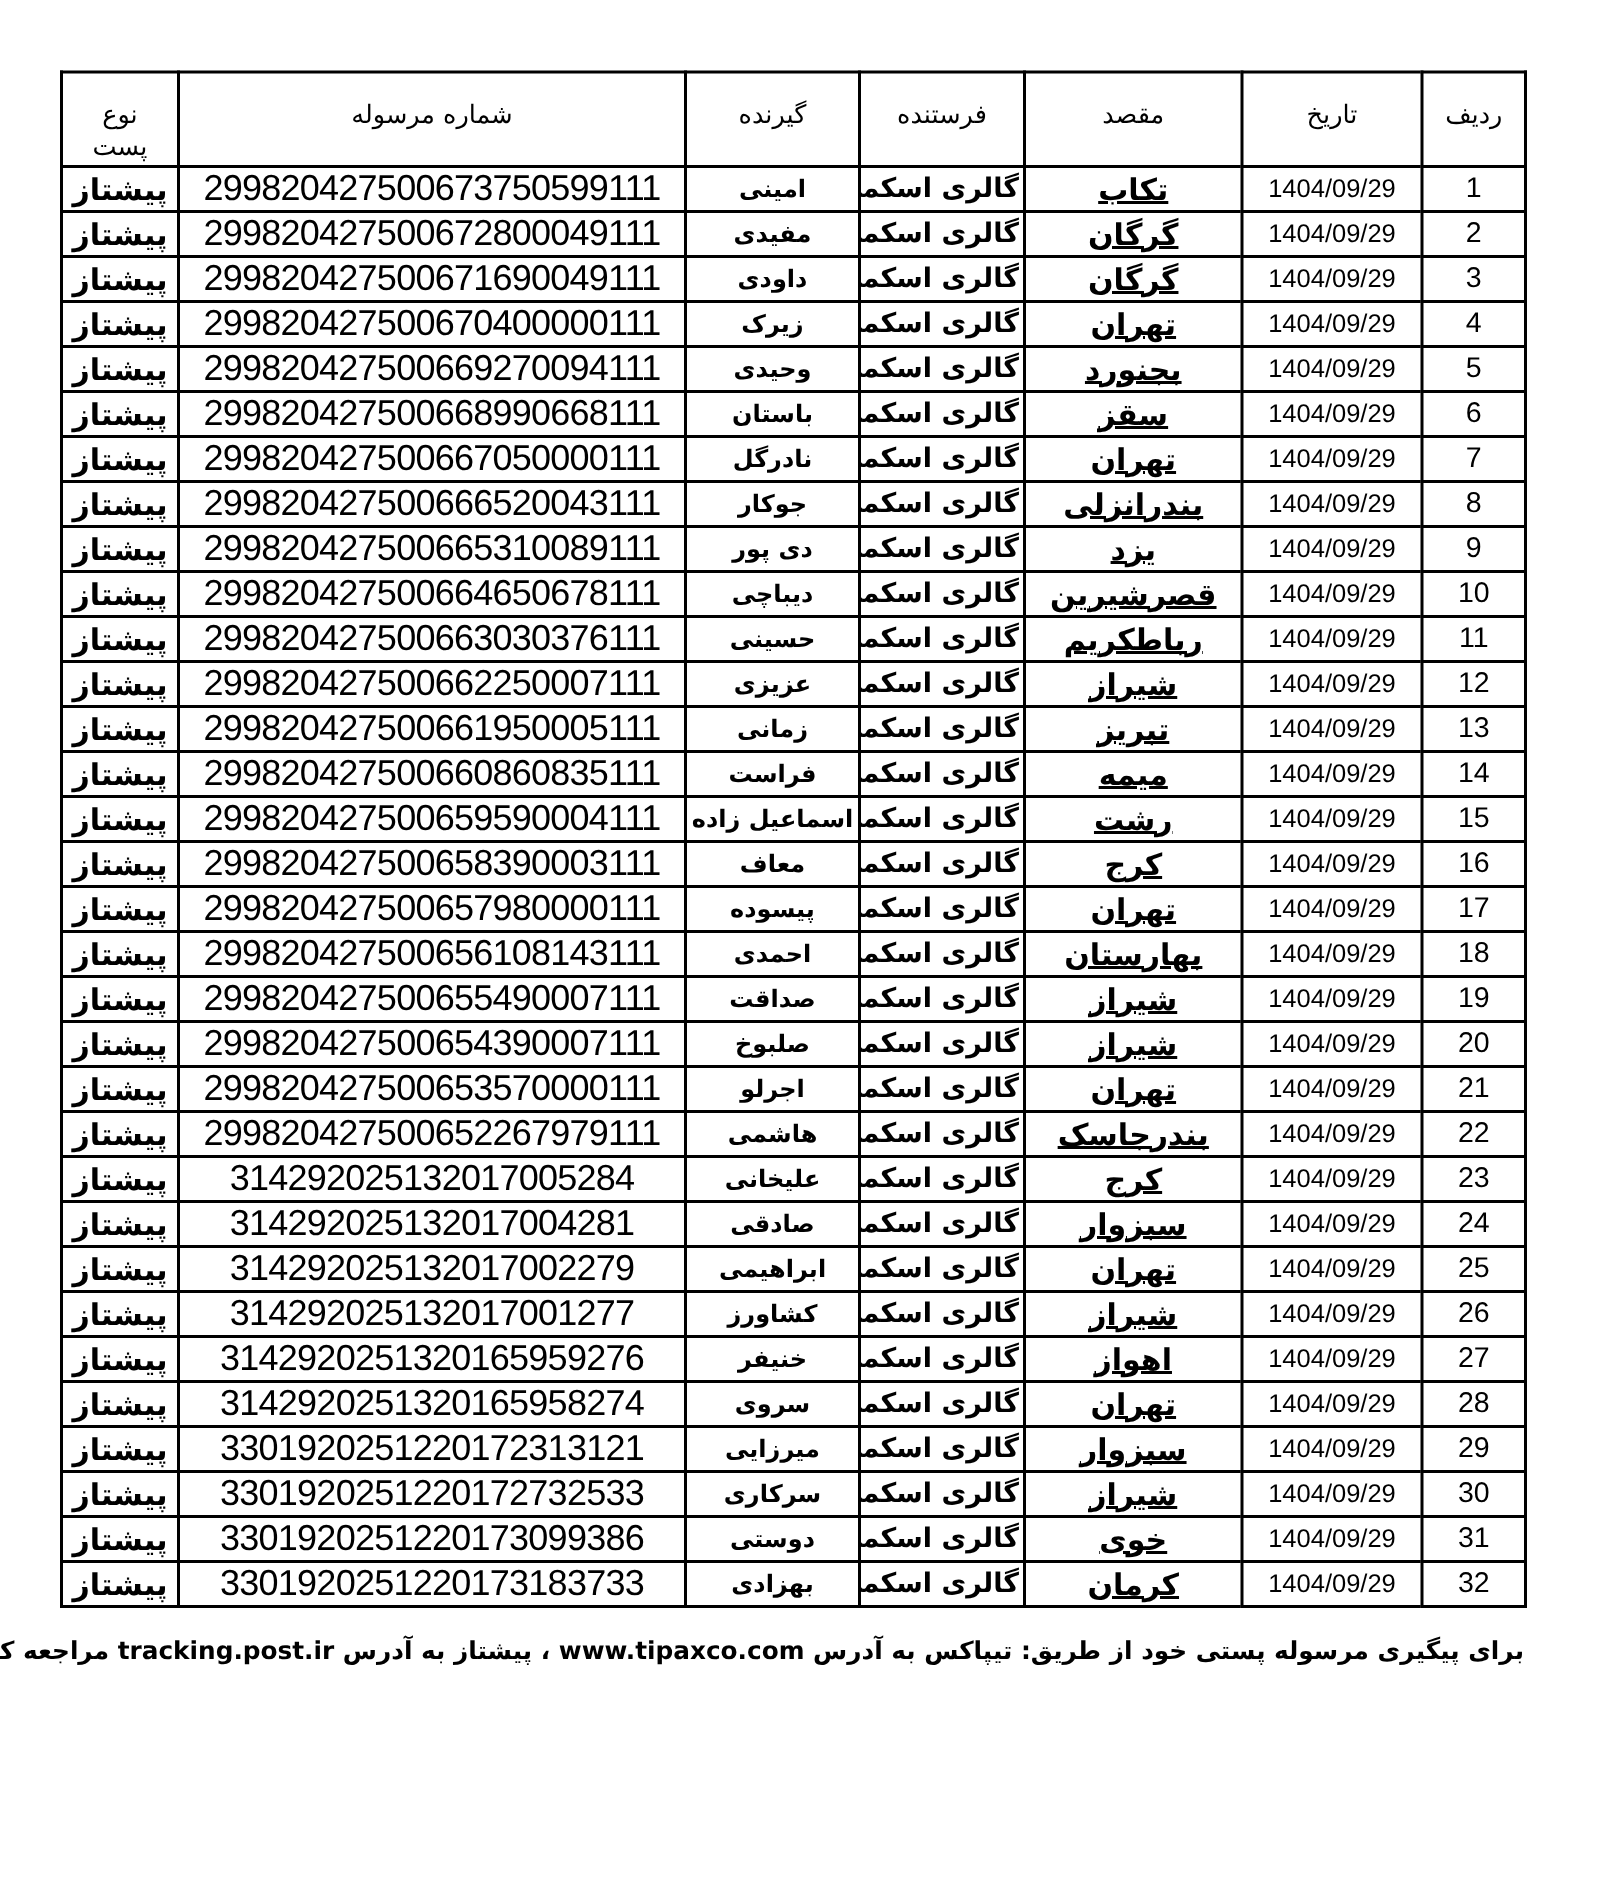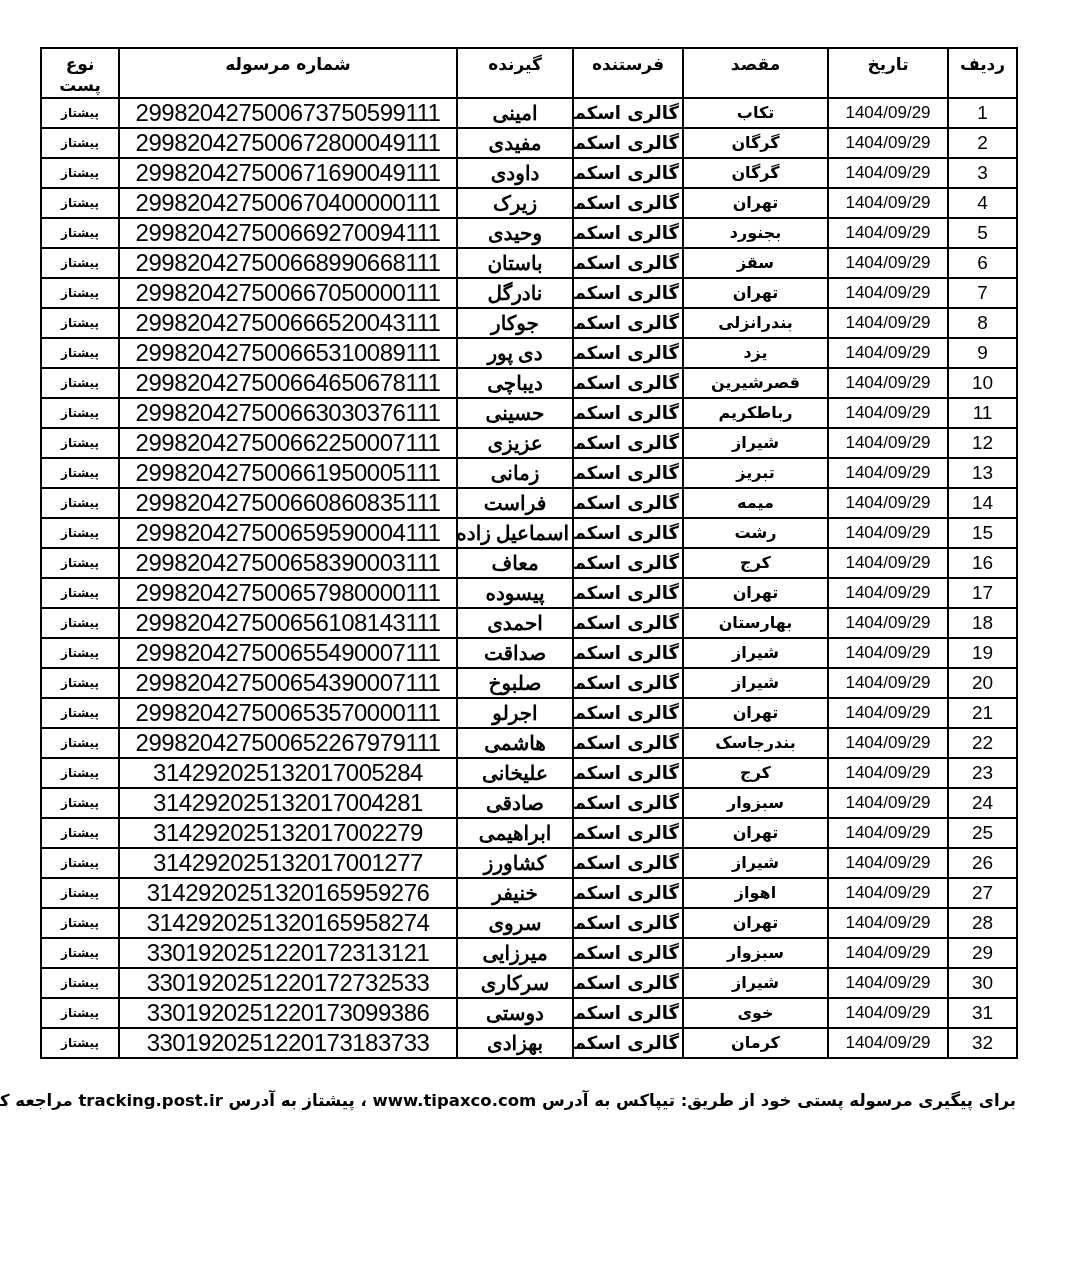--- a/index.html
+++ b/index.html
@@ -18,57 +18,57 @@
   }
   table.manifest th, table.manifest td{
     border:2px solid #000;
     padding:0 3px;
     text-align:center;
     vertical-align:middle;
     overflow:hidden;
     white-space:nowrap;
   }
   table.manifest th{
-    font-weight:bold;
+    font-weight:normal;
     font-size:17px;
     height:40px;
     vertical-align:top;
-    padding-top:5px;
+    padding-top:18px;
     line-height:1.25;
   }
   table.manifest td{height:27.5px;}
   .c-radif{width:61px;border-radius:12px;}
   .c-date{width:112px;}
   .c-dest{width:137px;margin-left:32px;}
   .c-sender{width:102px;margin-left:46px;}
   .c-receiver{width:108px;}
   .c-tracking{width:330px;border-radius:12px;}
   .c-type{width:70px;}
   td.fa{font-weight:bold;font-size:16px;}
-  td.dest{font-weight:bold;font-size:16px;}
+  td.dest{font-weight:bold;font-size:20px;text-decoration:underline;}
   td.sender{font-weight:bold;font-size:18px;}
-  td.receiver{font-weight:bold;font-size:20px;font-family:Liberation Serif, serif;}
+  td.receiver{font-weight:bold;font-size:16px;}
   td.num{
     font-family:"Liberation Sans","DejaVu Sans",sans-serif;
     font-weight:normal;
     font-size:24px;
     letter-spacing:-0.5px;
   }
   td.date{
     font-family:"Liberation Sans","DejaVu Sans",sans-serif;
     font-weight:normal;
     font-size:17px;
   }
   td.radif{
     font-family:"Liberation Sans","DejaVu Sans",sans-serif;
     font-weight:normal;
     font-size:19px;
     vertical-align:top;
   }
-  td.type{font-weight:bold;font-size:12px;}
+  td.type{font-weight:bold;font-size:20px;}
   .footer{
     position:absolute;
     top:1091px;left:40px;width:976px;
     direction:rtl;text-align:right;
     font-weight:bold;font-size:16.5px;
     color:#000;
     font-family:"DejaVu Sans",sans-serif;
     white-space:nowrap;
   }
 </style>

